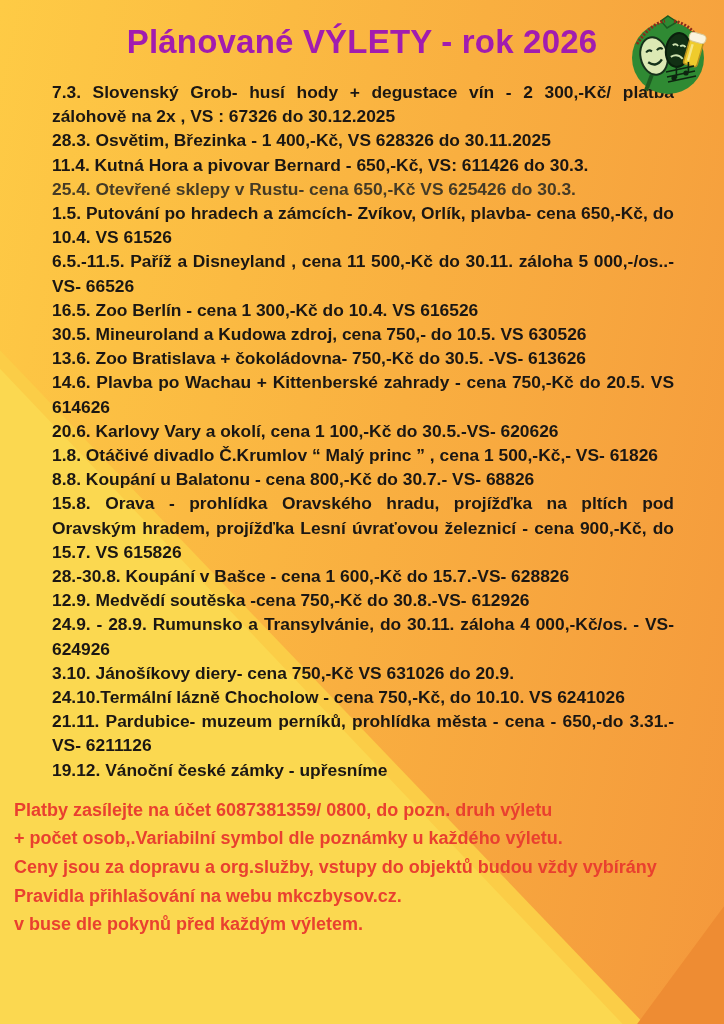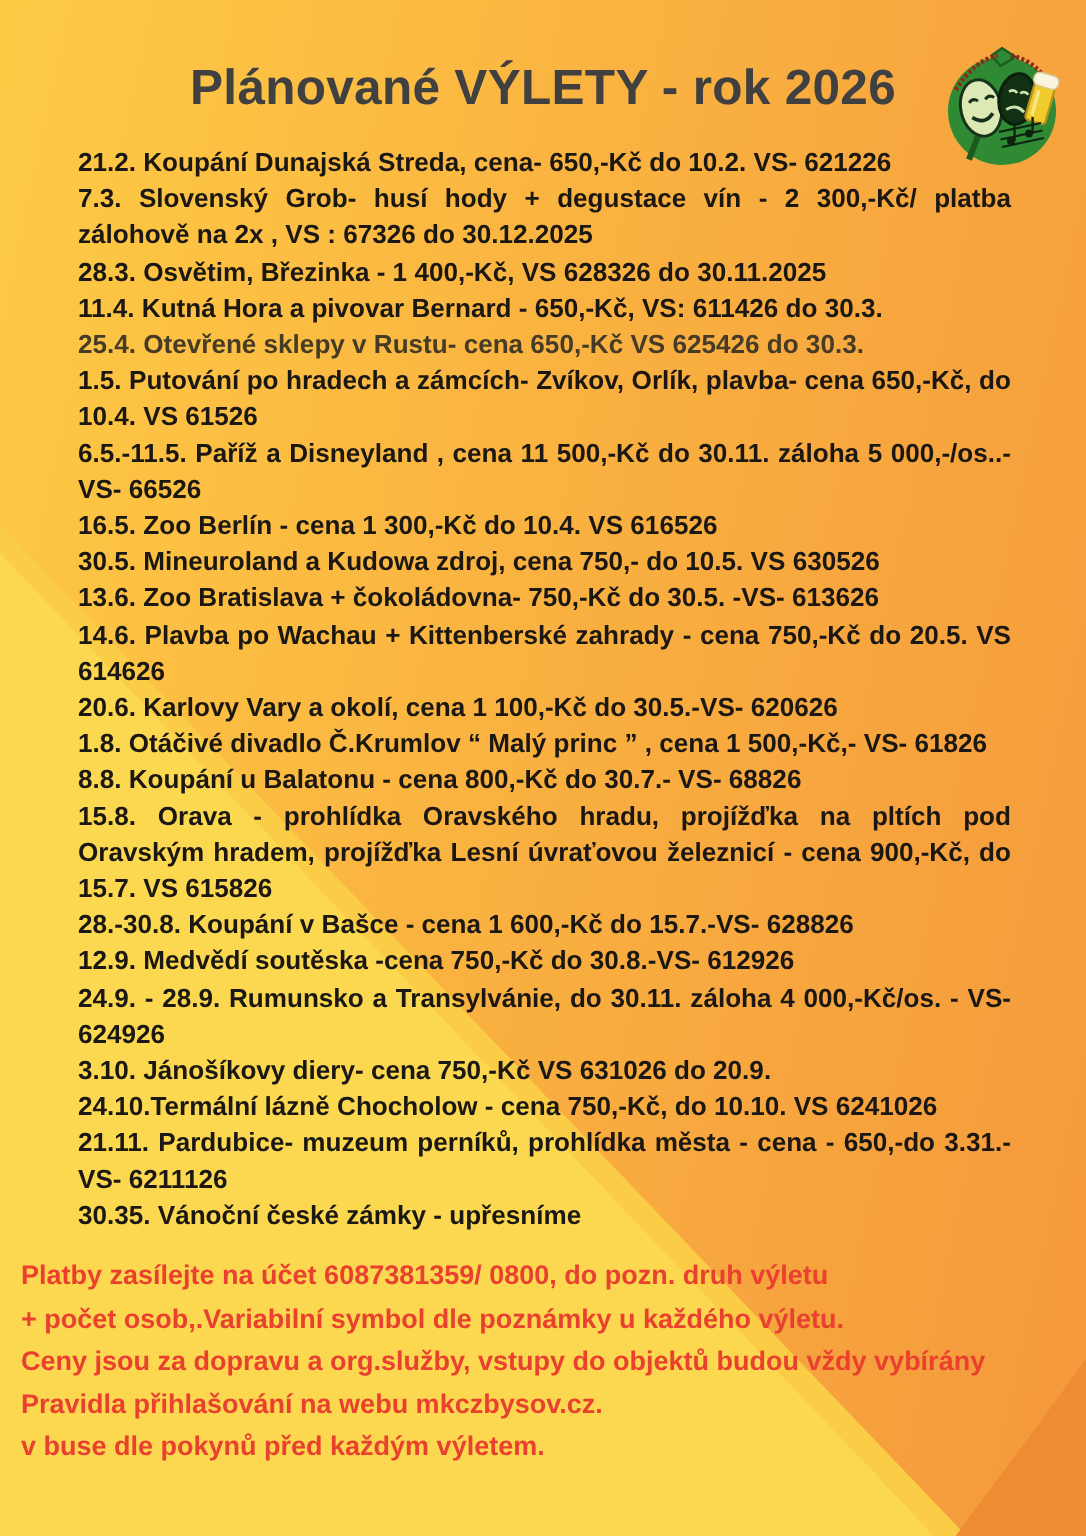--- a/index.html
+++ b/index.html
@@ -12,22 +12,22 @@
     width:724px;height:1024px;position:relative;overflow:hidden;
     font-family:"Liberation Sans",sans-serif;
     background:linear-gradient(102deg,var(--bg-yellow) 0%,var(--bg-mid) 52%,var(--bg-orange) 100%);
   }
   .wedge{position:absolute;inset:0;pointer-events:none;}
   .wedge-mid{background:var(--wedge-mid);clip-path:polygon(0 34.2%,89% 100%,0 100%);}
   .wedge-bright{background:var(--wedge-bright);clip-path:polygon(0 36%,86% 100%,0 100%);}
   .corner-dark{background:var(--corner-dark);clip-path:polygon(100% 88.5%,100% 100%,88% 100%);}
   .content{position:relative;z-index:1;}
   h1{
-    margin:16px;padding:21px 70px 0 70px;text-align:center;
-    font-size:33px;line-height:42px;font-weight:bold;color:#404040;letter-spacing:.2px;
+    margin:0;padding:21px 70px 0 70px;text-align:center;
+    font-size:33px;line-height:42px;font-weight:bold;color:#a21caf;letter-spacing:.2px;
   }
   .logo{position:absolute;top:12px;right:10px;width:92px;height:84px;}
   .trip-list{margin:17px 50px 0 52px;}
   .trip{
     margin:0;font-size:17.4px;line-height:24.2px;font-weight:bold;color:var(--ink);
     text-align:justify;
   }
   .trip.muted{color:var(--ink-muted);}
   .footer-notes{
     margin:14px 14px 0 14px;text-align:left;font-weight:bold;
@@ -76,42 +76,41 @@
     <line x1="44" y1="60" x2="72" y2="54" stroke="#0E2410" stroke-width="1.4"></line>
     <line x1="45" y1="65" x2="73" y2="59" stroke="#0E2410" stroke-width="1.4"></line>
     <line x1="46" y1="70" x2="74" y2="64" stroke="#0E2410" stroke-width="1.4"></line>
     <circle cx="52" cy="66" r="2.6" fill="#0E2410"></circle>
       <line x1="54.4" y1="66" x2="54.4" y2="55" stroke="#0E2410" stroke-width="1.6"></line>
     <circle cx="64" cy="61" r="2.6" fill="#0E2410"></circle>
       <line x1="66.4" y1="61" x2="66.4" y2="50" stroke="#0E2410" stroke-width="1.6"></line>
   </svg>
 
   <div class="trip-list">
-      <p class="trip">21.2. Koupání Dunajská Streda, cena- 650,-Kč do 10.2. VS- 621226</p>
       <p class="trip">7.3. Slovenský Grob- husí hody + degustace vín - 2 300,-Kč/ platba zálohově na 2x , VS : 67326 do 30.12.2025</p>
       <p class="trip">28.3. Osvětim, Březinka - 1 400,-Kč, VS 628326 do 30.11.2025</p>
       <p class="trip">11.4. Kutná Hora a pivovar Bernard - 650,-Kč, VS: 611426 do 30.3.</p>
       <p class="trip muted">25.4. Otevřené sklepy v Rustu- cena 650,-Kč VS 625426 do 30.3.</p>
       <p class="trip">1.5. Putování po hradech a zámcích- Zvíkov, Orlík, plavba- cena 650,-Kč, do 10.4. VS 61526</p>
       <p class="trip">6.5.-11.5. Paříž a Disneyland , cena 11 500,-Kč do 30.11. záloha 5 000,-/os..- VS- 66526</p>
       <p class="trip">16.5. Zoo Berlín - cena 1 300,-Kč do 10.4. VS 616526</p>
       <p class="trip">30.5. Mineuroland a Kudowa zdroj, cena 750,- do 10.5. VS 630526</p>
       <p class="trip">13.6. Zoo Bratislava + čokoládovna- 750,-Kč do 30.5. -VS- 613626</p>
       <p class="trip">14.6. Plavba po Wachau + Kittenberské zahrady - cena 750,-Kč do 20.5. VS 614626</p>
       <p class="trip">20.6. Karlovy Vary a okolí, cena 1 100,-Kč do 30.5.-VS- 620626</p>
       <p class="trip">1.8. Otáčivé divadlo Č.Krumlov “ Malý princ ” , cena 1 500,-Kč,- VS- 61826</p>
       <p class="trip">8.8. Koupání u Balatonu - cena 800,-Kč do 30.7.- VS- 68826</p>
       <p class="trip">15.8. Orava - prohlídka Oravského hradu, projížďka na pltích pod Oravským hradem, projížďka Lesní úvraťovou železnicí - cena 900,-Kč, do 15.7. VS 615826</p>
       <p class="trip">28.-30.8. Koupání v Bašce - cena 1 600,-Kč do 15.7.-VS- 628826</p>
       <p class="trip">12.9. Medvědí soutěska -cena 750,-Kč do 30.8.-VS- 612926</p>
       <p class="trip">24.9. - 28.9. Rumunsko a Transylvánie, do 30.11. záloha 4 000,-Kč/os. - VS- 624926</p>
       <p class="trip">3.10. Jánošíkovy diery- cena 750,-Kč VS 631026 do 20.9.</p>
       <p class="trip">24.10.Termální lázně Chocholow - cena 750,-Kč, do 10.10. VS 6241026</p>
       <p class="trip">21.11. Pardubice- muzeum perníků, prohlídka města - cena - 650,-do 3.31.-VS- 6211126</p>
-      <p class="trip">30.35. Vánoční české zámky - upřesníme</p>
+      <p class="trip">19.12. Vánoční české zámky - upřesníme</p>
     </div>
 
   <div class="footer-notes">
       <div>Platby zasílejte na účet 6087381359/ 0800, do pozn. druh výletu</div>
       <div>+ počet osob,.Variabilní symbol dle poznámky u každého výletu.</div>
       <div>Ceny jsou za dopravu a org.služby, vstupy do objektů budou vždy vybírány</div>
       <div>Pravidla přihlašování na webu mkczbysov.cz.</div>
       <div>v buse dle pokynů před každým výletem.</div>
     </div>
 </div>

